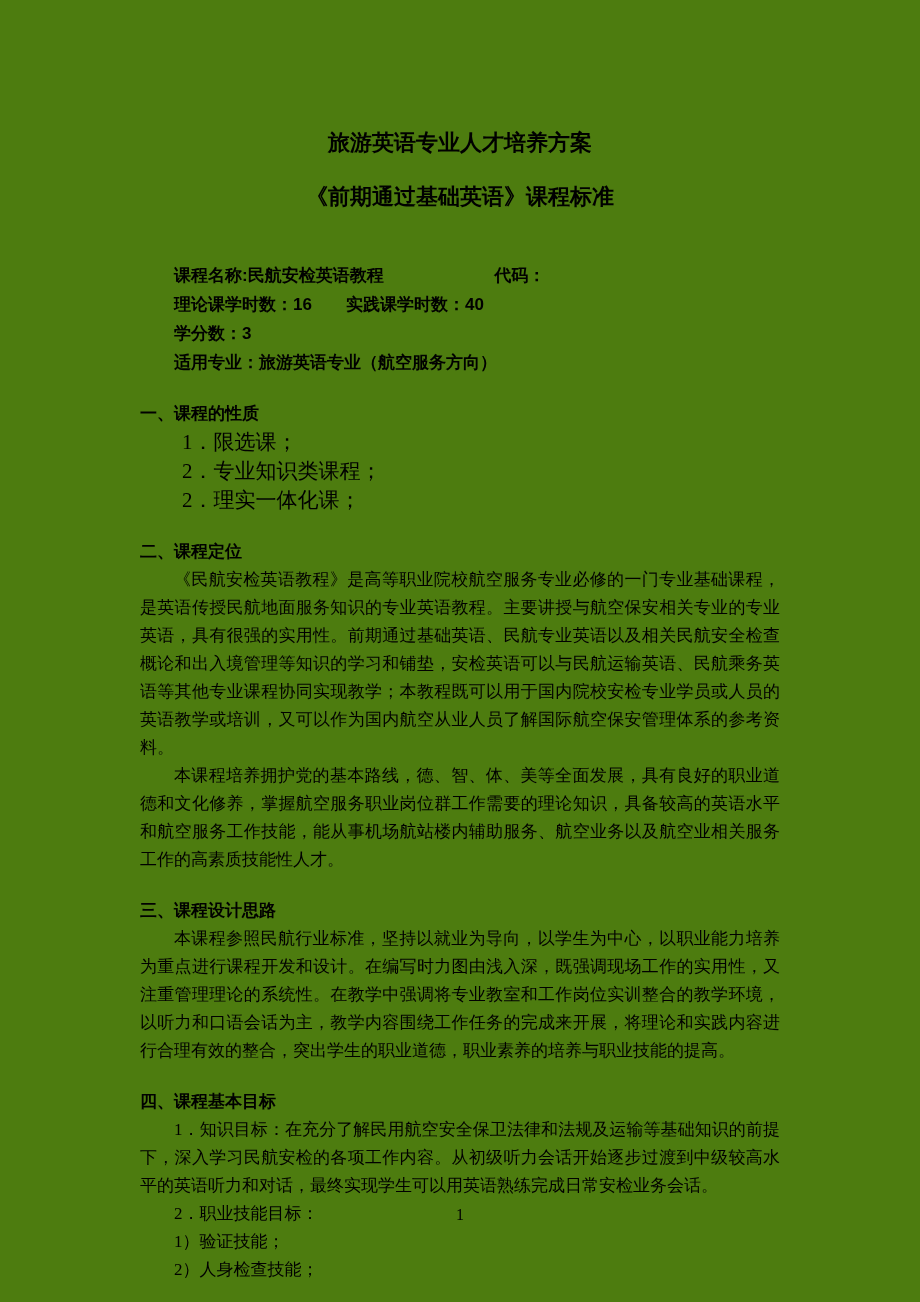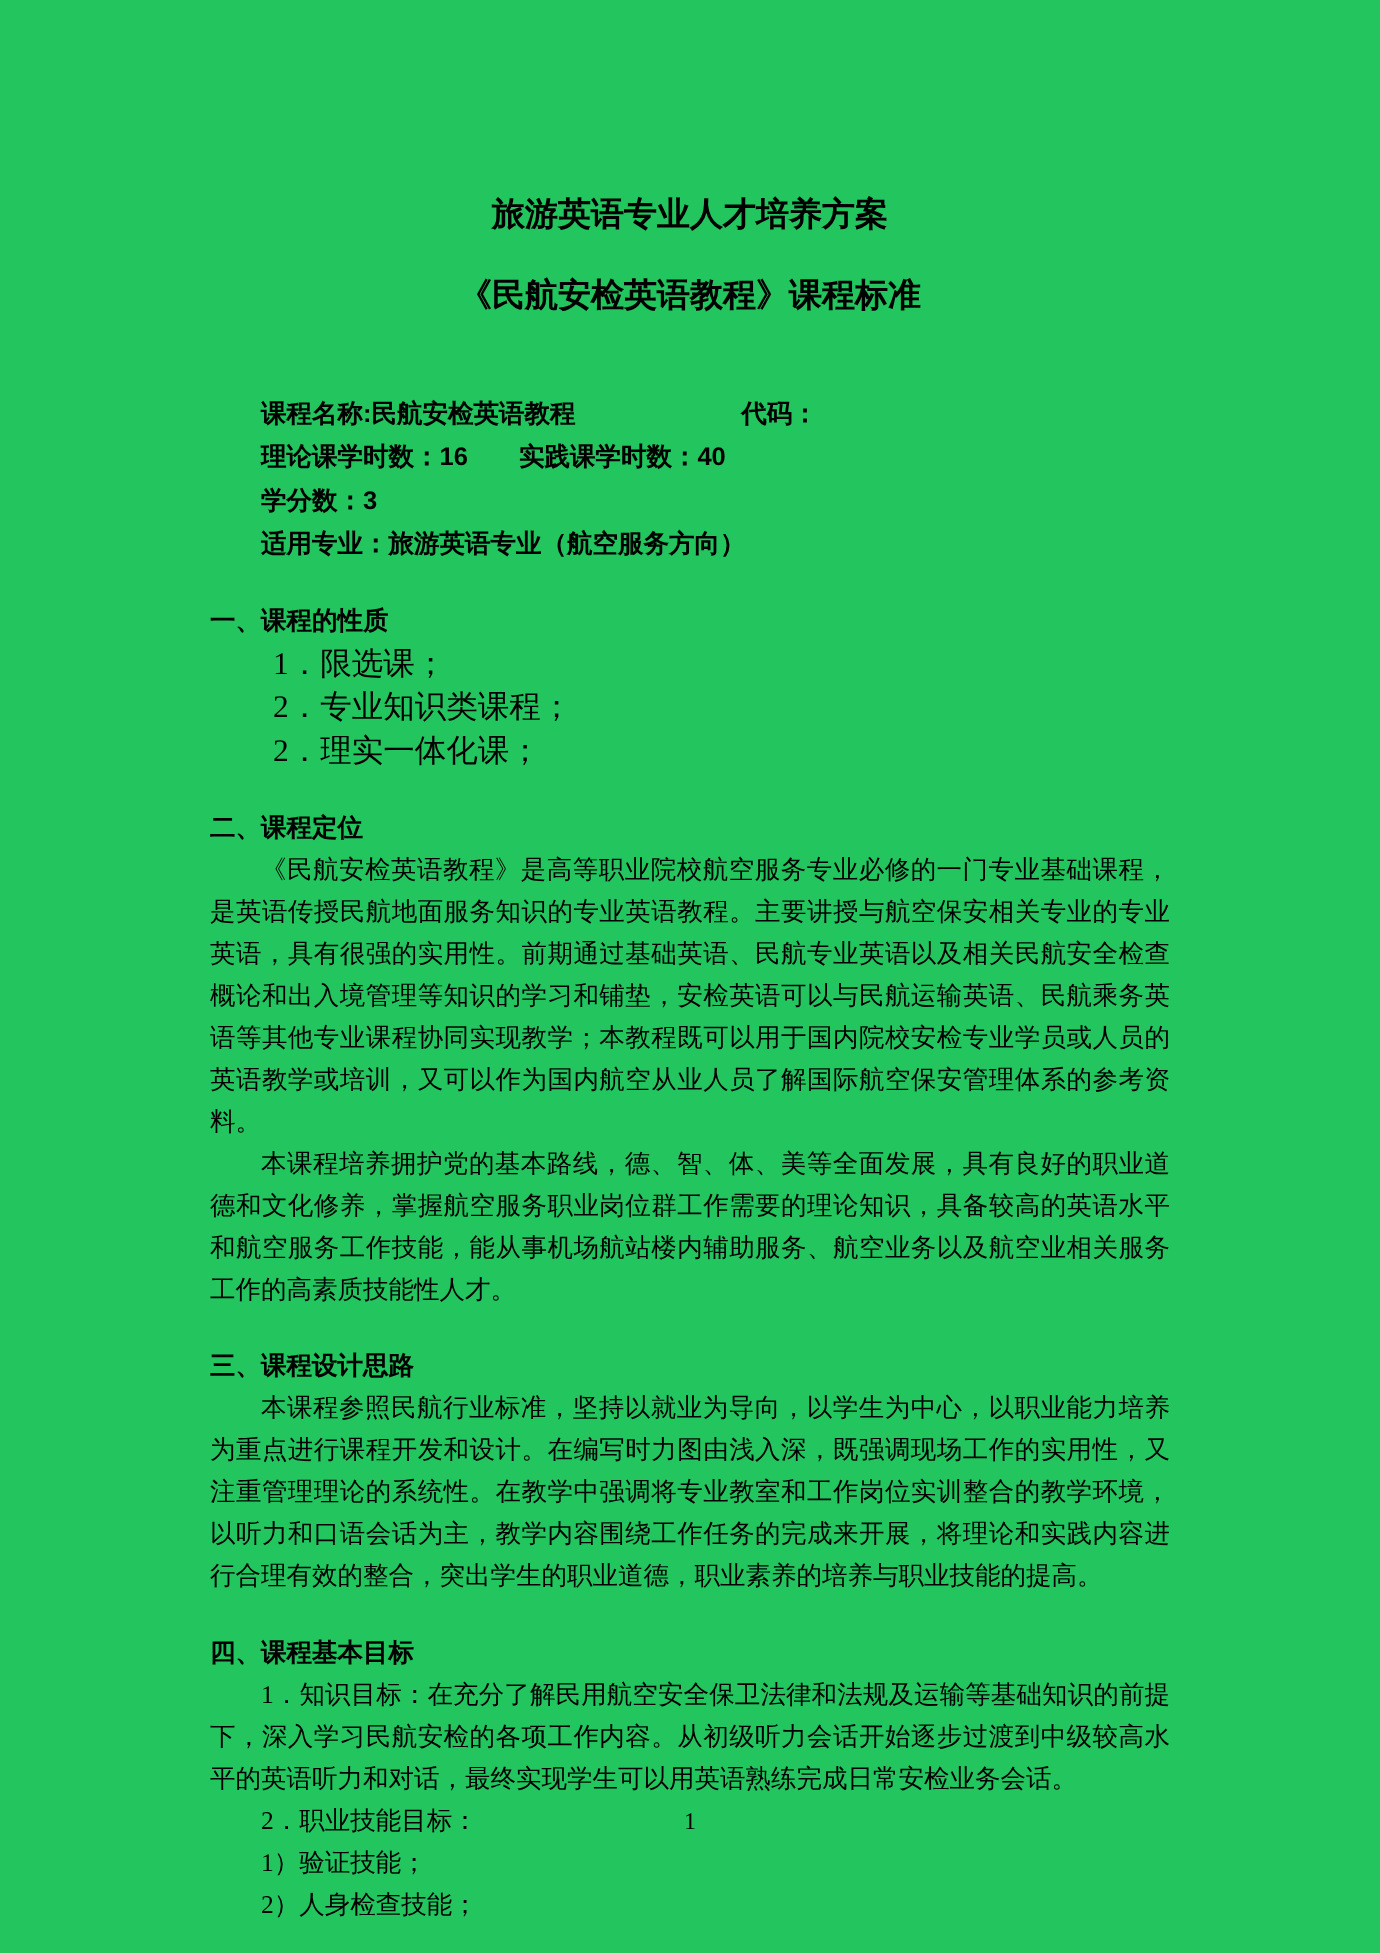--- a/index.html
+++ b/index.html
@@ -1,21 +1,21 @@
 <!DOCTYPE html>
 <html><head>
 <meta charset="utf-8">
 <style>
   * { margin: 0; padding: 0; box-sizing: border-box; }
   html, body { background: #ffffff; }
   .page {
     position: relative;
     width: 920px;
     height: 1302px;
-    background: #22c55e;
+    background: #4d7c0f;
     color: #000000;
     font-family: "Liberation Serif", serif;
     overflow: hidden;
   }
   .content {
     padding: 128px 140px 0 140px;
   }
   .doc-title {
     text-align: center;
     font-family: "Liberation Sans", sans-serif;
@@ -64,21 +64,21 @@
     line-height: 20px;
   }
 </style>
 </head>
 <body>
 
 <div class="page">
   <div class="content">
 
     <div class="doc-title">旅游英语专业人才培养方案</div>
-    <div class="doc-title sub">《民航安检英语教程》课程标准</div>
+    <div class="doc-title sub">《前期通过基础英语》课程标准</div>
 
     <div class="meta">
       <div class="meta-line">
         <span>课程名称:民航安检英语教程</span><span class="gap-wide">代码：</span>
       </div>
       <div class="meta-line">
         <span>理论课学时数：16</span><span class="gap-mid">实践课学时数：40</span>
       </div>
       <div class="meta-line">
         <span>学分数：3</span>

